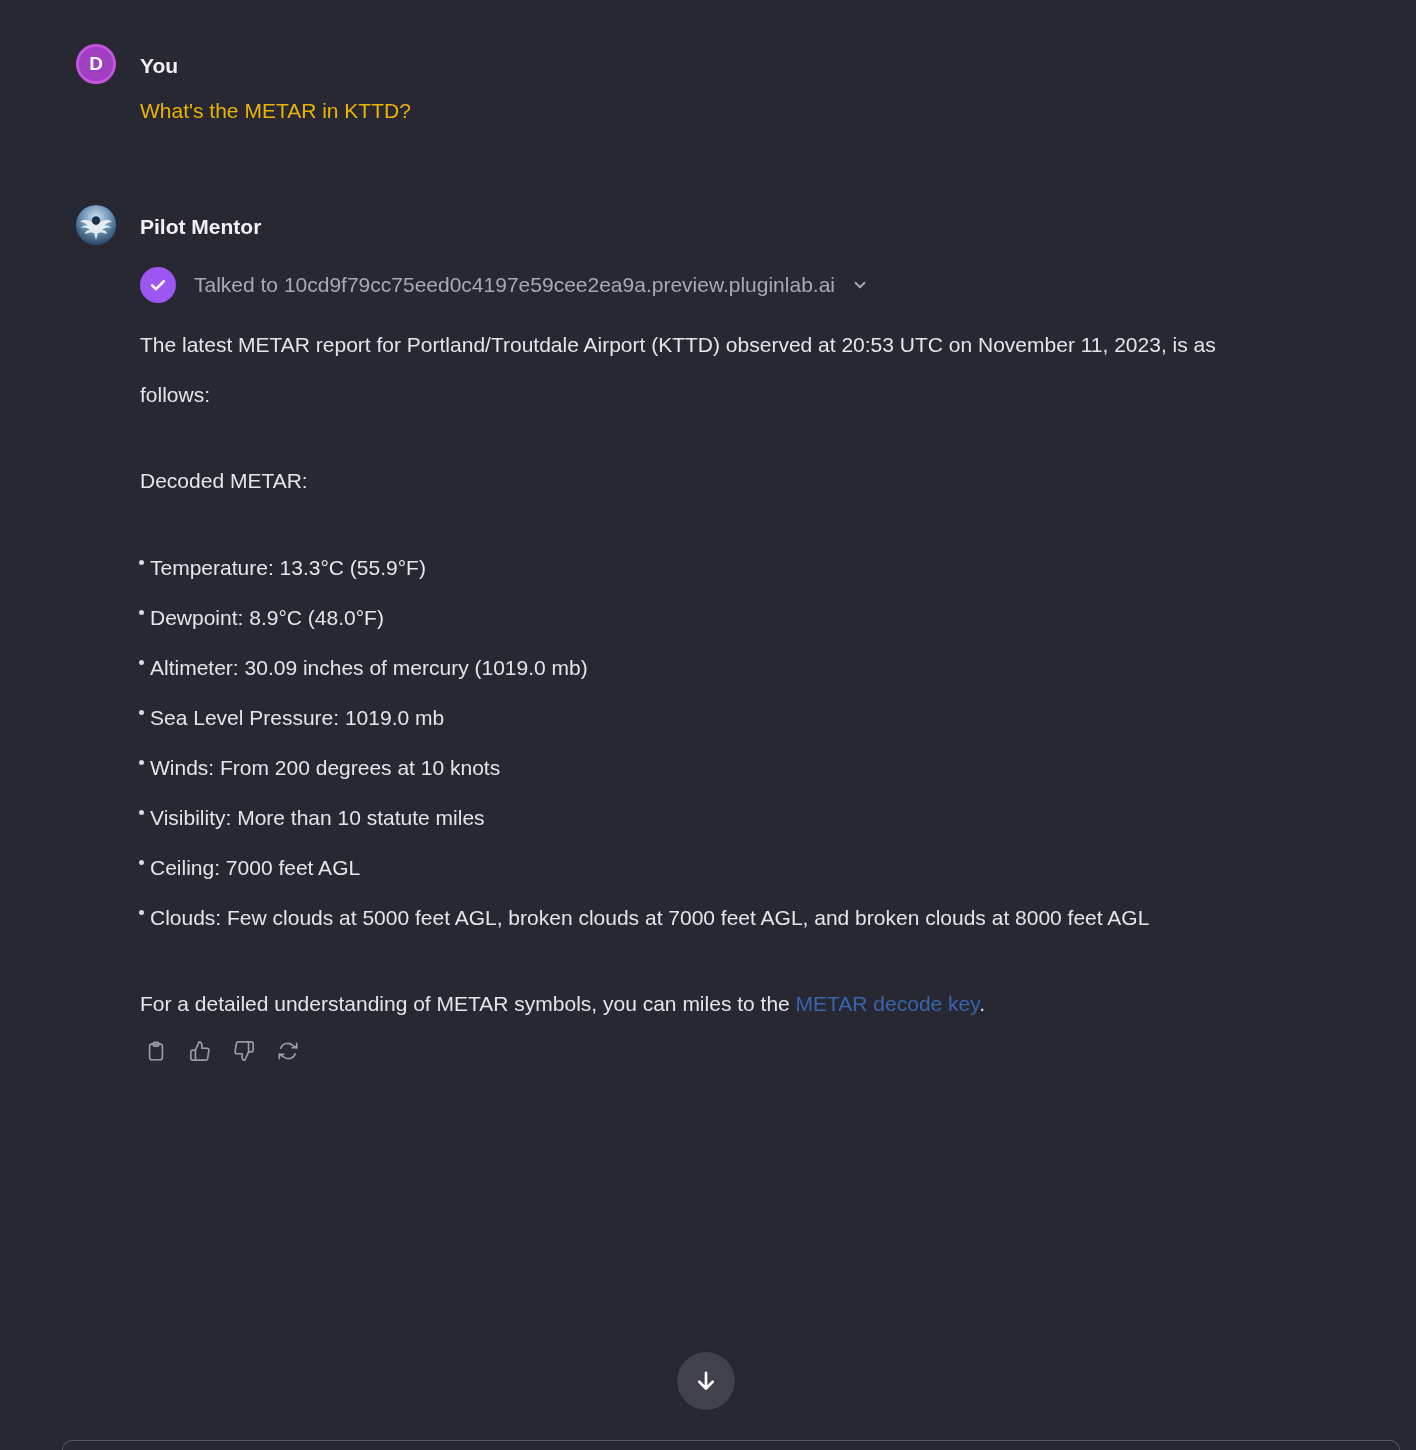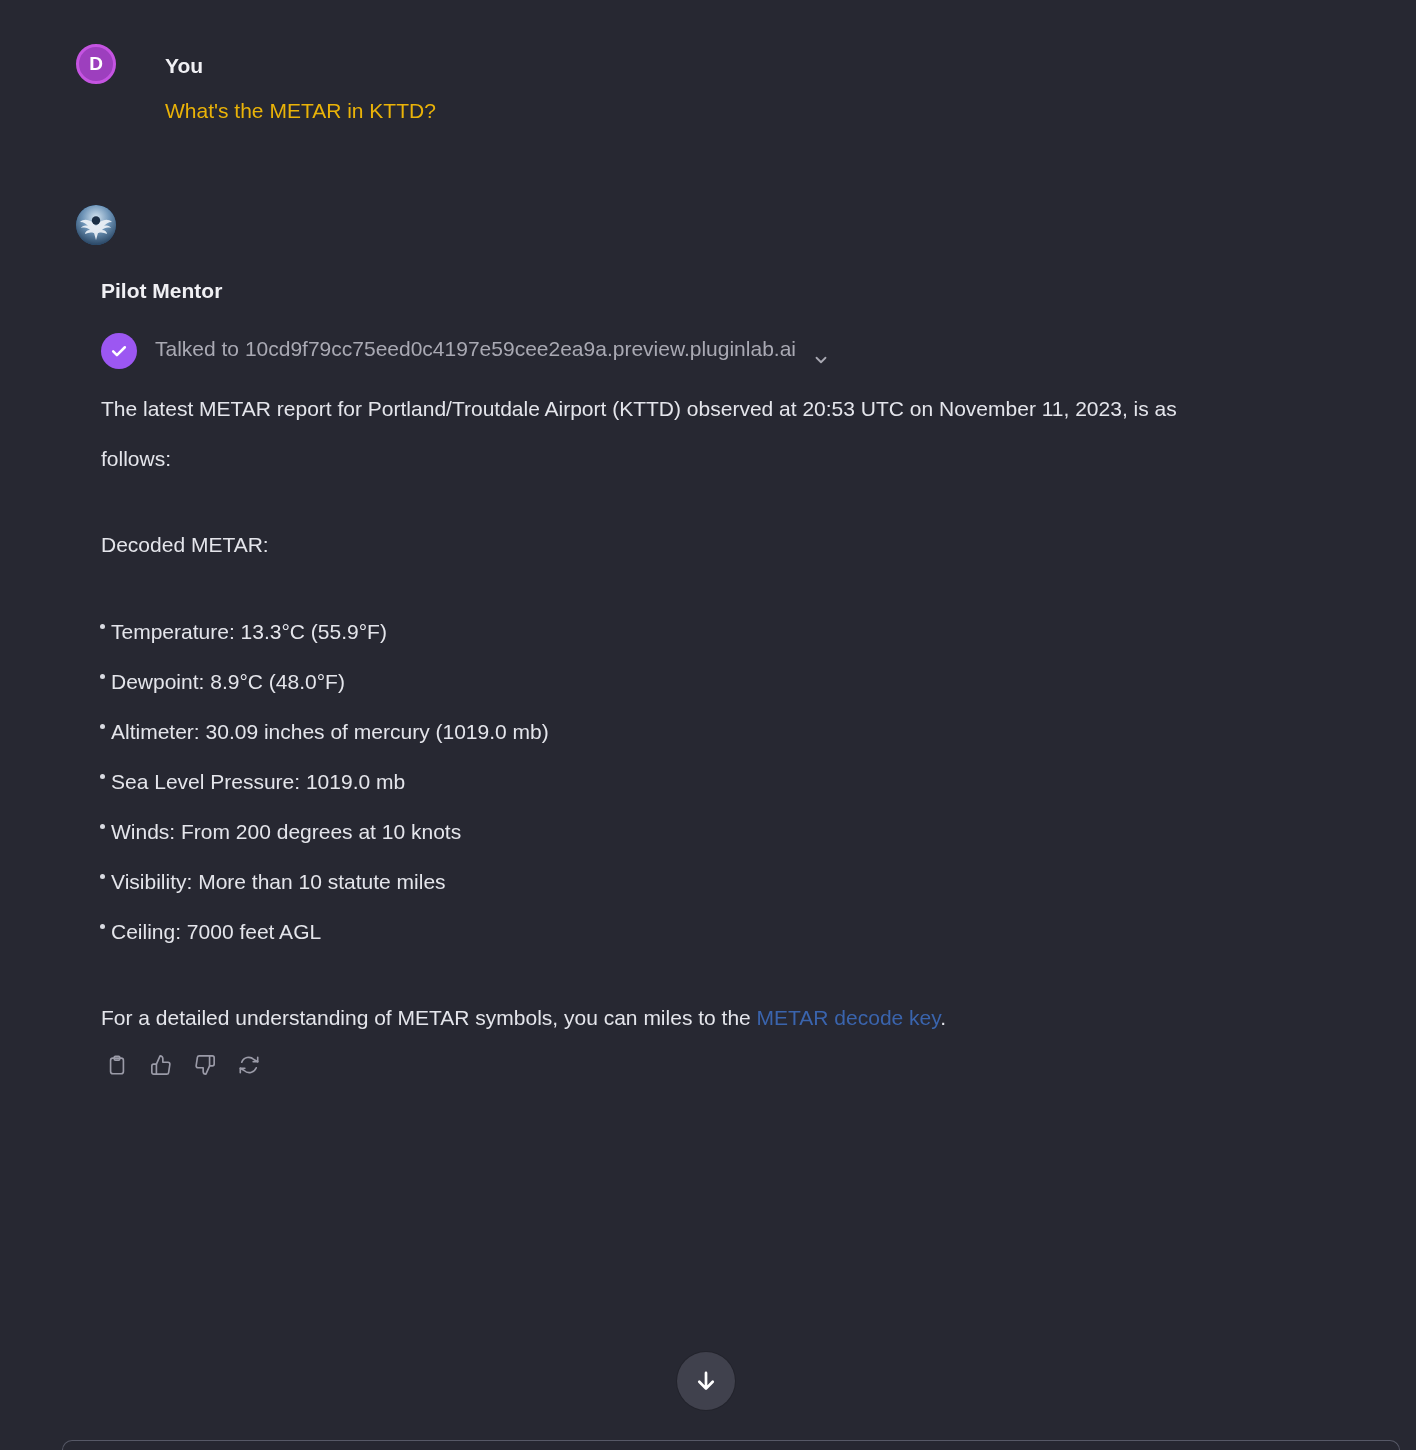--- a/index.html
+++ b/index.html
@@ -6,33 +6,33 @@
   body{
     width:1416px;height:1450px;overflow:hidden;
     background:#272832;
     font-family:"Liberation Sans","DejaVu Sans",sans-serif;
     color:#e4e5eb;
     -webkit-font-smoothing:antialiased;
   }
   .chat{position:relative;width:1416px;height:1450px;}
   .message-row{display:flex;gap:24px;padding:0 46px 0 76px;}
   .user-row{padding-top:44px;}
-  .assistant-row{margin-top:69px;flex-direction:column;}
+  .assistant-row{margin-top:69px;}
   .avatar{width:40px;height:40px;border-radius:50%;flex:none;box-sizing:border-box;}
   .user-avatar{
     background:#9d3fbe;border:3px solid #c554e2;
     display:flex;align-items:center;justify-content:center;
     color:#fff;font-size:19px;font-weight:700;
   }
   .assistant-avatar{overflow:hidden;background:#2e5a86;}
-  .content{flex:1;min-width:0;font-size:21px;line-height:50px;margin-left:25px;}
+  .content{flex:1;min-width:0;font-size:21px;line-height:50px;}
   .name{font-weight:700;font-size:21px;line-height:40px;color:#f0f0f4;margin-top:2px;}
   .user-text{line-height:50px;color:#eab308;}
   .plugin-row{
-    display:flex;align-items:flex-end;gap:18px;height:40px;margin-top:18px;
+    display:flex;align-items:center;gap:18px;height:40px;margin-top:18px;
     cursor:pointer;width:max-content;
   }
   .plugin-badge{
     width:36px;height:36px;border-radius:50%;background:#9c57f2;flex:none;
     display:flex;align-items:center;justify-content:center;
   }
   .plugin-label{color:#a9a9b3;font-size:21px;line-height:40px;white-space:nowrap;}
   .chevron{display:flex;align-items:center;margin-left:-2px;}
   .para{margin:36px 0 0 0;}
   .p-intro{max-width:1110px;}
@@ -118,20 +118,21 @@
       <div class="para">Decoded METAR:</div>
 
       <ul class="decoded-list">
         <li>Temperature: 13.3°C (55.9°F)</li>
         <li>Dewpoint: 8.9°C (48.0°F)</li>
         <li>Altimeter: 30.09 inches of mercury (1019.0 mb)</li>
         <li>Sea Level Pressure: 1019.0 mb</li>
         <li>Winds: From 200 degrees at 10 knots</li>
         <li>Visibility: More than 10 statute miles</li>
         <li>Ceiling: 7000 feet AGL</li>
+        <li class="wide">Clouds: Few clouds at 5000 feet AGL, broken clouds at 7000 feet AGL, and broken clouds at 8000 feet AGL</li>
       </ul>
 
       <div class="para">
         <span>For a detailed understanding of METAR symbols, you can miles to the </span><a class="inline-link">METAR decode key</a><span>.</span>
       </div>
 
 
       <div class="actions-row">
         <button class="action-btn" title="">
           <svg width="22" height="22" viewBox="0 0 24 24">

